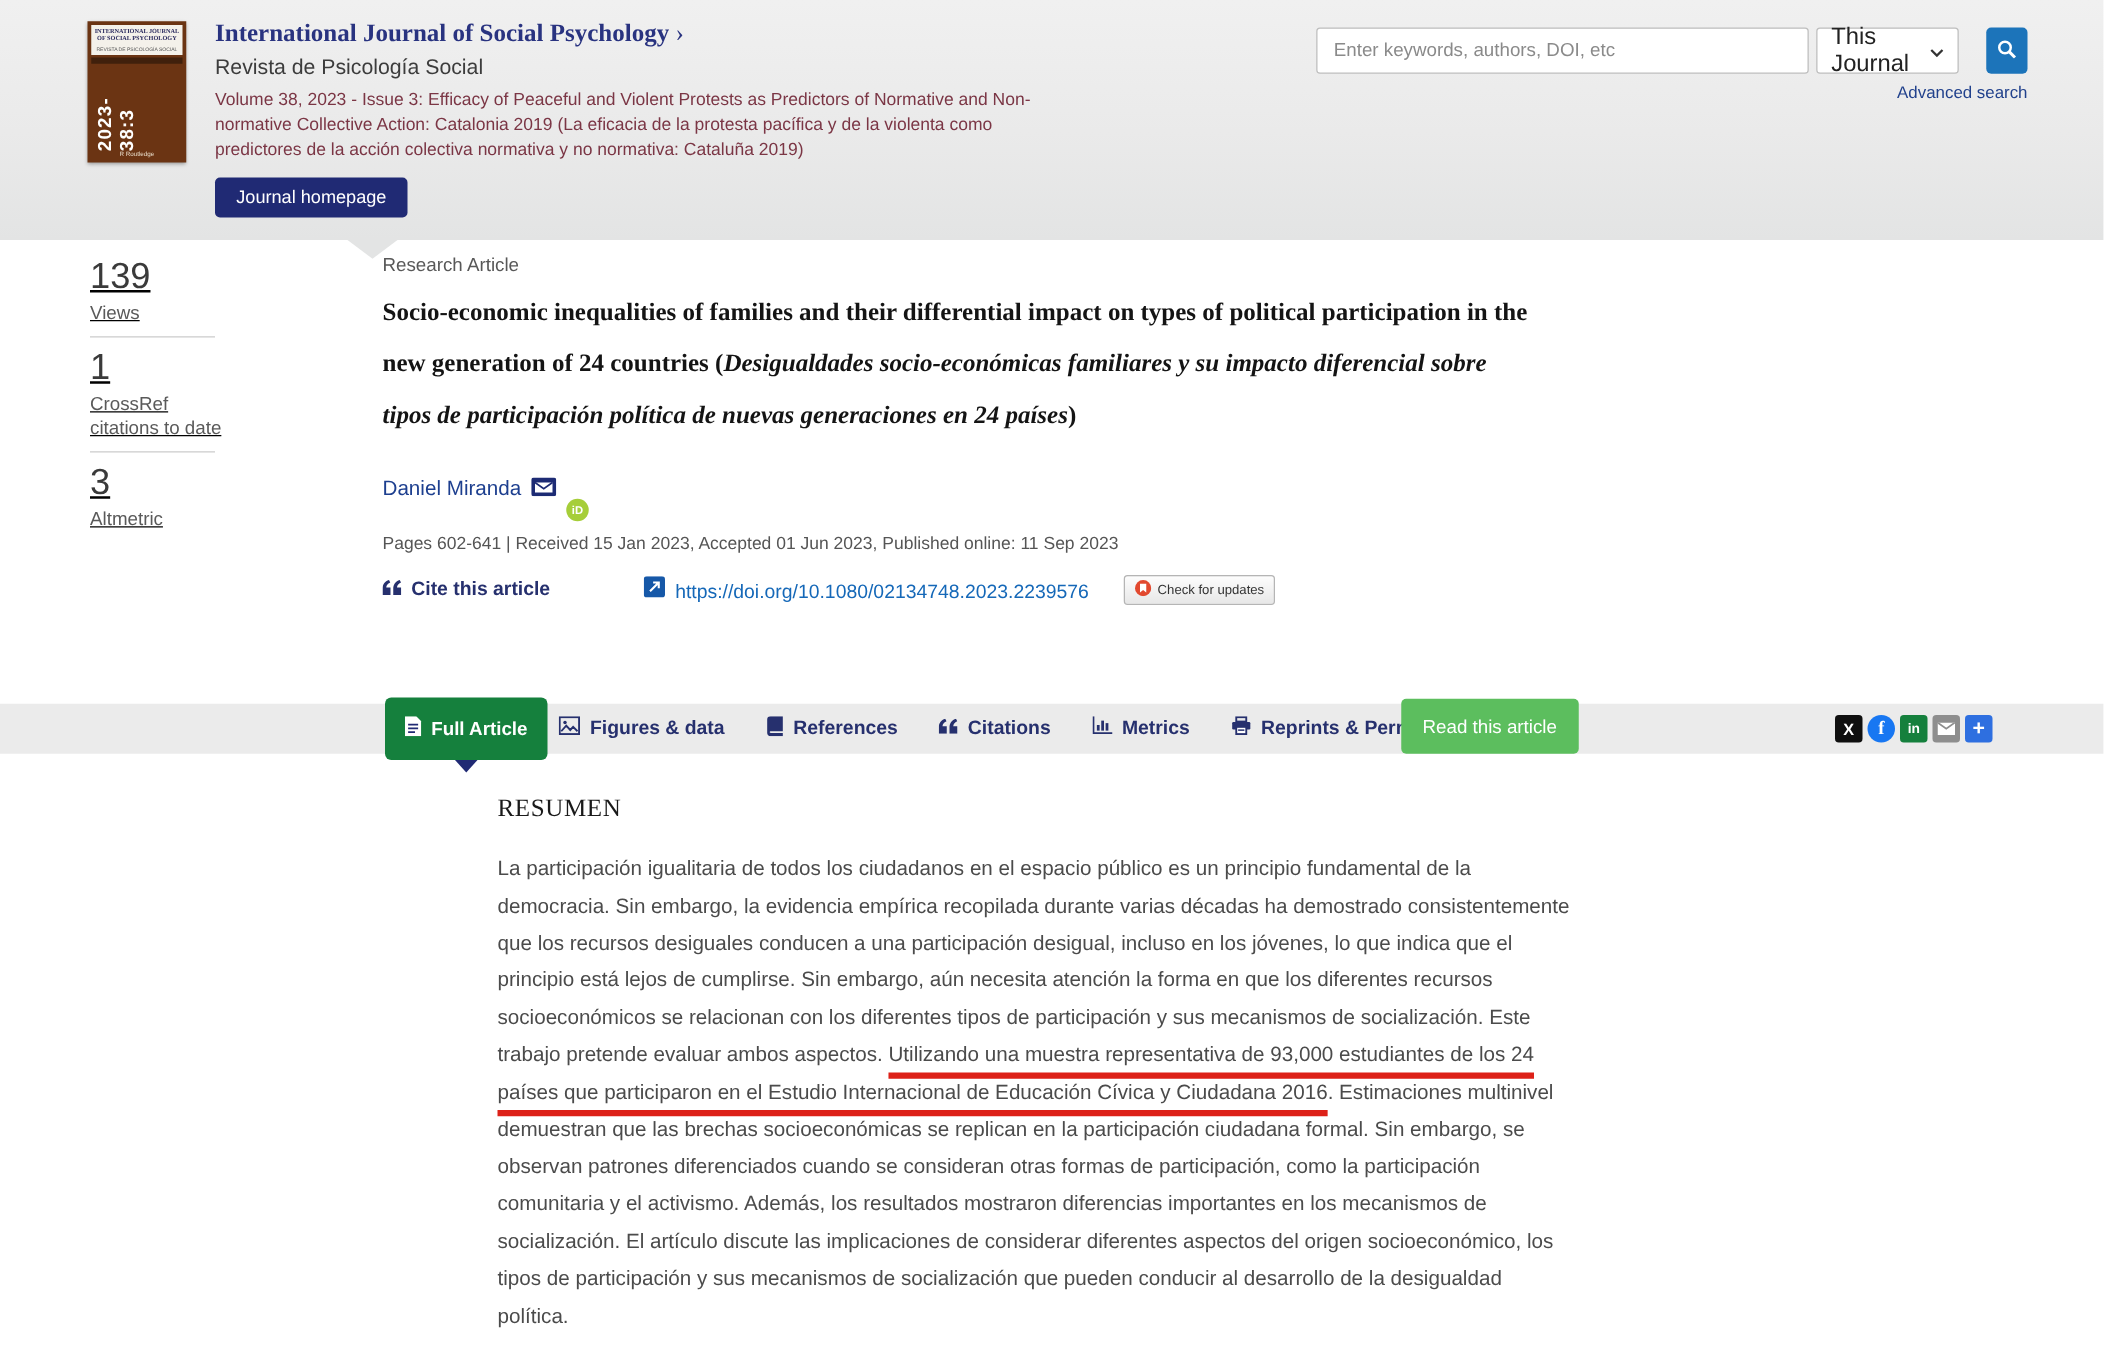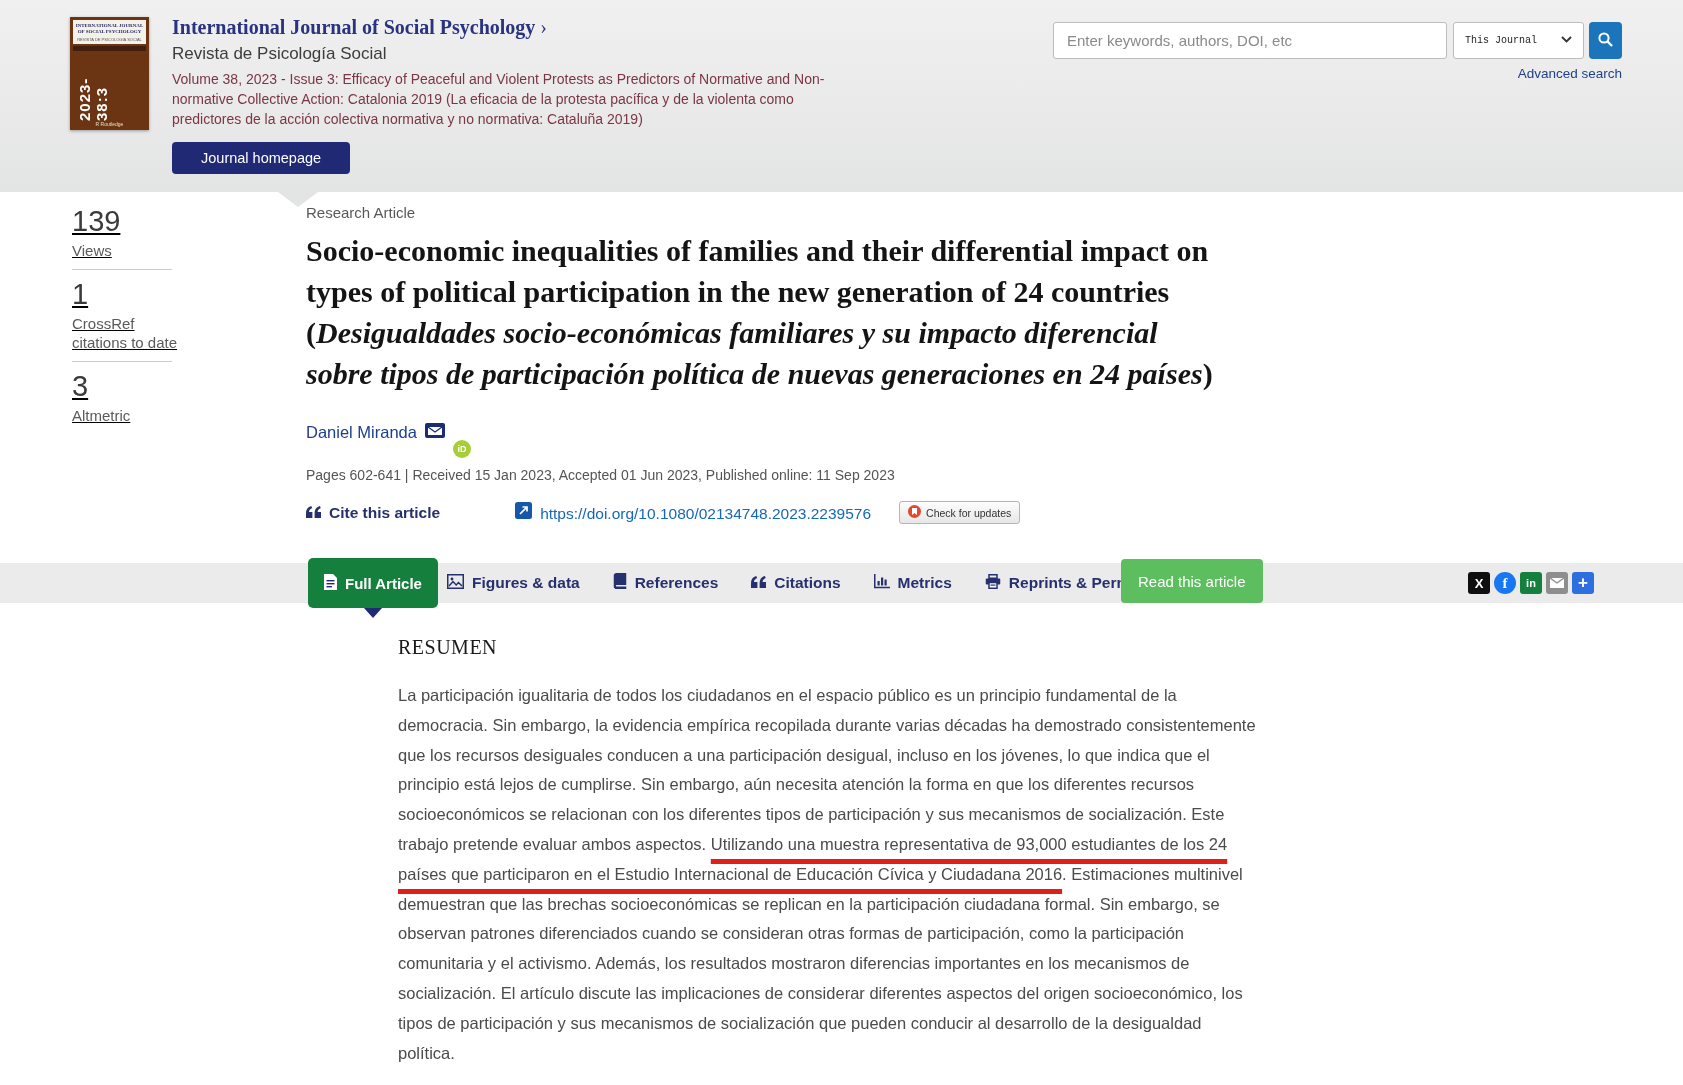--- a/index.html
+++ b/index.html
@@ -21,43 +21,43 @@
   .cover-spine { position:absolute; left:6px; top:44px; color:#fff; font-size:15px; font-weight:bold;
     letter-spacing:1px; writing-mode:vertical-rl; transform:rotate(180deg); height:60px; }
   .cover-foot { position:absolute; bottom:3px; left:0; right:0; text-align:center; color:#e8dcc8; font-size:5px; }
 
   .j-info { position:absolute; left:172px; top:16px; }
   .j-title { font-family:"Liberation Serif",serif; font-weight:bold; font-size:20px; color:#293380; cursor:pointer; }
   .j-title .chev { font-weight:normal; margin-left:5px; }
   .j-sub { font-size:17px; color:#3c3c3c; margin-top:5px; }
   .j-vol { width:668px; font-size:14px; line-height:1.42; color:#7b3645; margin-top:6px; cursor:pointer; }
   .homepage-btn { margin-top:12px; display:inline-block; background:#202a74; color:#fff; font-size:14.5px;
-    padding:8px 29px; border-radius:4px; border:none; cursor:pointer; font-family:inherit; }
+    padding:8px 17px; border-radius:4px; border:none; cursor:pointer; font-family:inherit; }
 
   .search-input { position:absolute; left:1053px; top:22px; width:394px; height:37px; border:1px solid #bdbdbd;
     border-radius:3px; padding:0 13px; font-size:15px; color:#333; font-family:inherit; background:#fff; }
   .search-input::placeholder { color:#8a8a8a; }
-  .scope-select { position:absolute; left:1453px; top:22px; width:131px; height:37px; background:#fff;
+  .scope-select { position:absolute; left:1453px; top:22px; width:114px; height:37px; background:#fff;
     border:1px solid #bdbdbd; border-radius:3px; display:flex; align-items:center; justify-content:space-between;
-    padding:0 11px; font-size:10px; color:#222; cursor:pointer;font-family:Liberation Mono, monospace; }
+    padding:0 11px; font-size:19px; color:#222; cursor:pointer; }
   .search-btn { position:absolute; left:1589px; top:22px; width:33px; height:37px; background:#1c74ba;
     border:none; border-radius:4px; cursor:pointer; display:flex; align-items:center; justify-content:center; }
   .advanced { position:absolute; left:1400px; top:66px; width:222px; text-align:right; font-size:13.5px;
     color:#21418c; cursor:pointer; }
 
   
   .metrics { position:absolute; left:72px; top:206px; width:106px;text-decoration:underline; }
   .m-val { font-size:29px; line-height:1.1; color:#3a3a3a; }
   .m-label { font-size:15px; color:#5a5a5a; line-height:1.28; margin-top:3px; }
   .m-div { border:none; border-top:1px solid #ccc; margin:9px 0; width:100px; }
 
   
   .main { position:absolute; left:306px; top:204px; width:980px; }
   .type-label { font-size:15px; color:#585858; }
-  h1.art-title { margin-top:9px; font-family:"Liberation Serif",serif; font-weight:bold; font-size:30px;
+  h1.art-title { margin-top:9px; font-family:"Liberation Serif",serif; font-weight:bold; font-size:20px;
     line-height:41px; color:#141414; width:920px; }
   h1.art-title .es { font-style:italic; }
   .author-row { margin-top:13px; display:flex; align-items:center; gap:8px; }
   .author-name { font-size:16.5px; color:#1d3f8f; cursor:pointer; }
   .orcid { width:18px; height:18px; border-radius:50%; background:#a6ce39; color:#fff; font-size:9px;
     font-weight:bold; display:flex; align-items:center; justify-content:center; cursor:pointer;margin-top:33px; }
   .meta-row { margin-top:9px; font-size:14px; color:#555; }
   .cite-row { margin-top:18px; display:flex; align-items:center; gap:28px; font-size:15.5px; }
   .cite-link { color:#26306e; font-weight:bold; display:flex; gap:8px; align-items:center; cursor:pointer; }
   .doi-link { color:#1568b8; display:flex; gap:8px; align-items:flex-end; cursor:pointer;padding-left:47px; }

